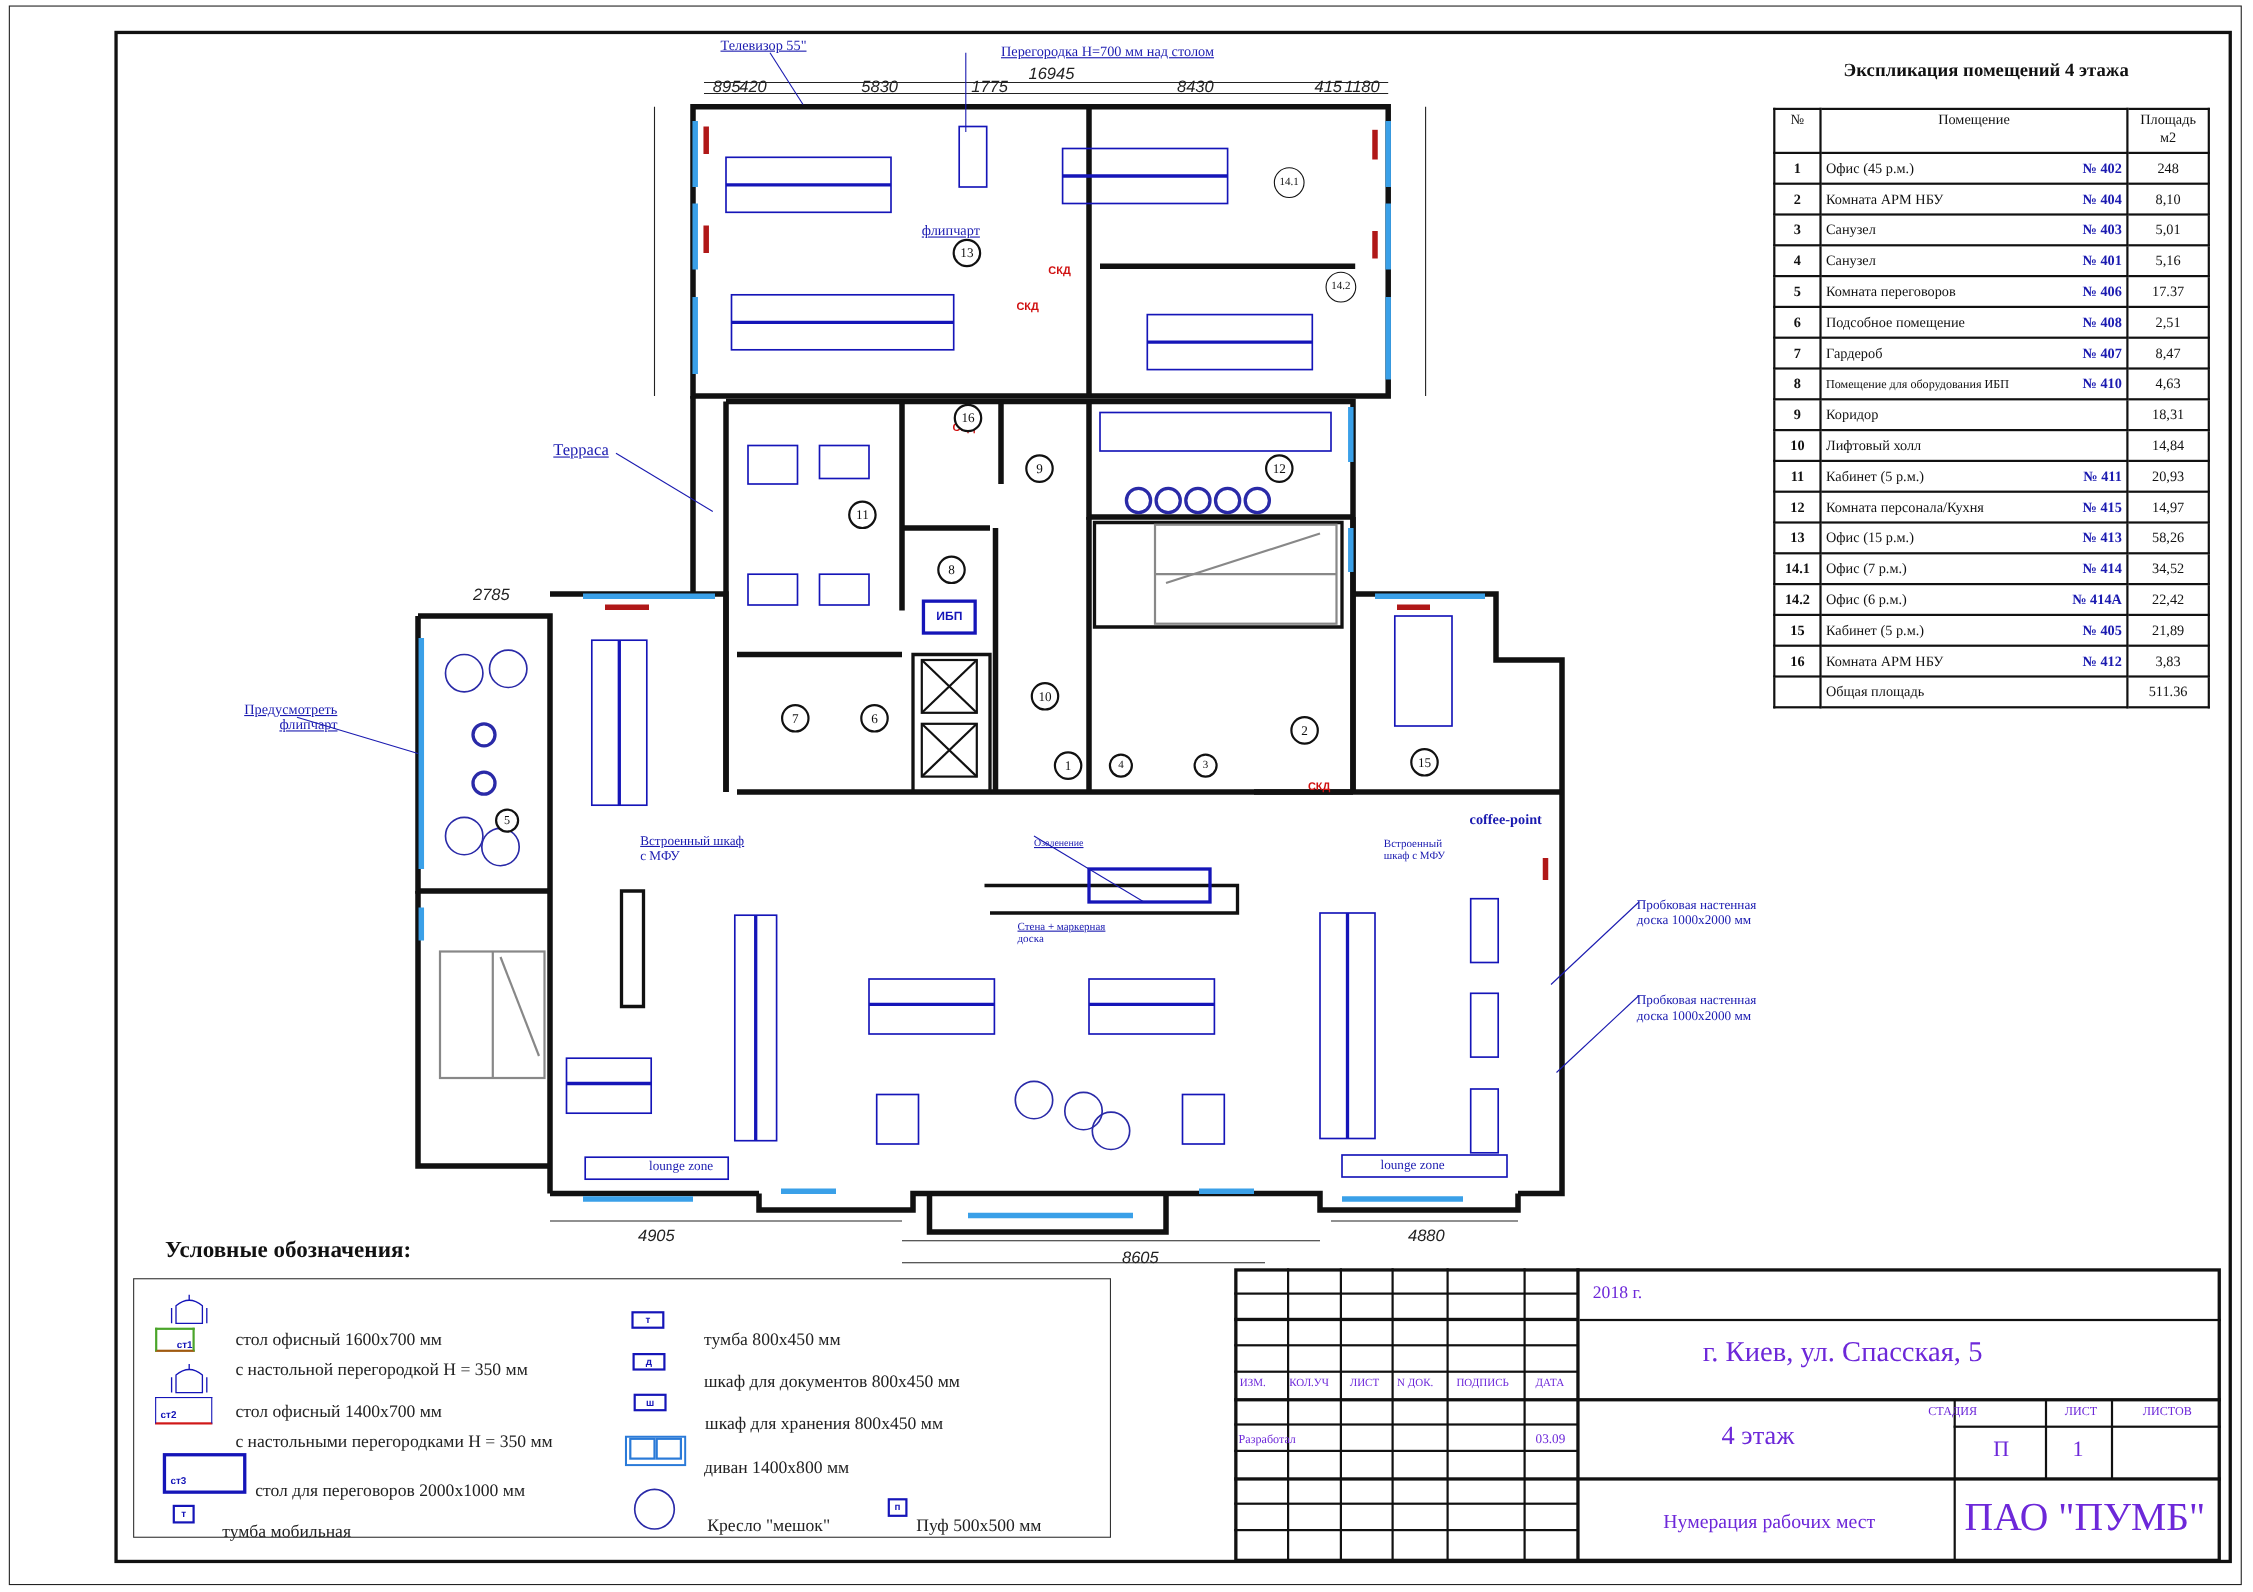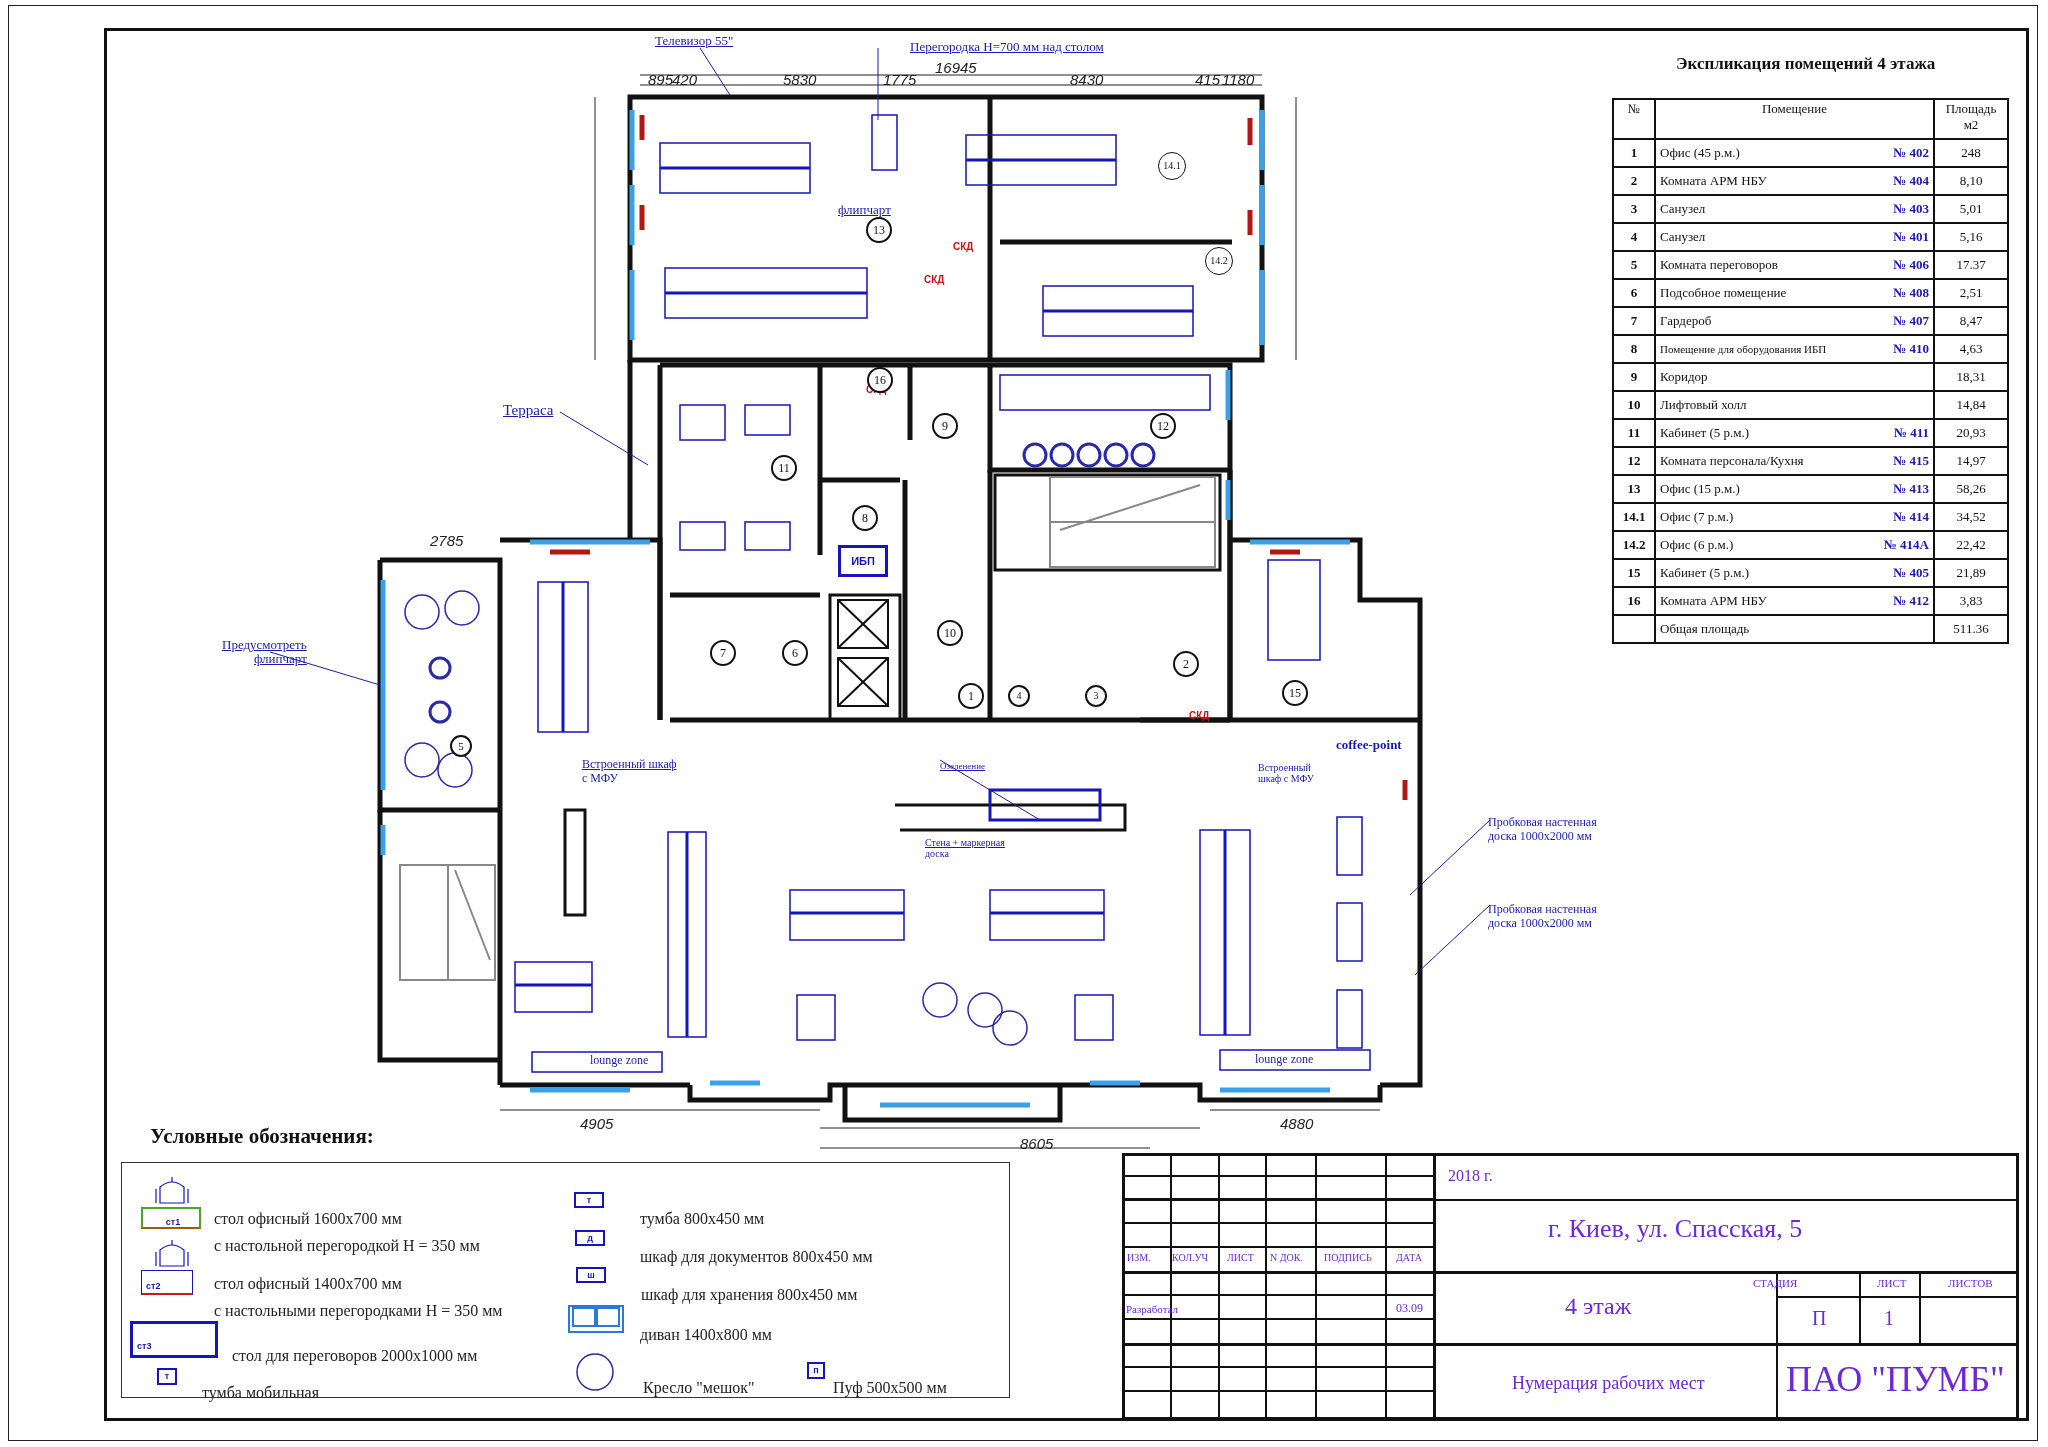--- a/index.html
+++ b/index.html
@@ -389,37 +389,37 @@
 <div class="legend-box"></div>
 
 <svg class="abs" style="left:142px;top:1175px;" width="60" height="60">
   <g stroke="#1515b8" stroke-width="1.2" fill="none">
     <path d="M18 12 Q30 2 42 12 L42 28 L18 28 Z"></path>
       <line x1="30" y1="2" x2="30" y2="7"></line>
     <line x1="14" y1="14" x2="14" y2="28"></line>
       <line x1="46" y1="14" x2="46" y2="28"></line>
   </g>
 </svg>
-<div class="sym" style="left:141px;top:1207px;width:60px;height:22px;border-color:#4aa52a;border-bottom-color:#a05a10;text-align:center;padding-left:4px;line-height:26px;">ст1</div>
+<div class="sym" style="left:141px;top:1207px;width:36px;height:22px;border-color:#4aa52a;border-bottom-color:#a05a10;text-align:right;padding-left:4px;line-height:26px;">ст1</div>
 <div class="lg" style="left:214px;top:1190px;">стол офисный 1600х700 мм</div>
 <div class="lg" style="left:214px;top:1217px;">с настольной перегородкой Н = 350 мм</div>
 
 <svg class="abs" style="left:142px;top:1240px;" width="60" height="30">
   <g stroke="#1515b8" stroke-width="1.2" fill="none">
     <path d="M18 10 Q30 0 42 10 L42 26 L18 26 Z"></path>
       <line x1="30" y1="0" x2="30" y2="5"></line>
     <line x1="14" y1="12" x2="14" y2="26"></line>
       <line x1="46" y1="12" x2="46" y2="26"></line>
   </g>
 </svg>
 <div class="sym" style="left:141px;top:1270px;width:52px;height:25px;border-width:1px;border-color:#1515b8;border-bottom:2px solid #d01818;text-align:left;padding-left:4px;line-height:30px;">ст2</div>
 <div class="lg" style="left:214px;top:1255px;">стол офисный 1400х700 мм</div>
 <div class="lg" style="left:214px;top:1282px;">с настольными перегородками Н = 350 мм</div>
 
-<div class="sym" style="left:130px;top:1321px;width:88px;height:37px;border-width:3px;text-align:left;padding-left:4px;line-height:44px;">ст3</div>
+<div class="sym" style="left:148px;top:1321px;width:76px;height:37px;border-width:3px;text-align:left;padding-left:4px;line-height:44px;">ст3</div>
 <div class="lg" style="left:232px;top:1327px;">стол для переговоров  2000х1000 мм</div>
 
 <div class="sym" style="left:157px;top:1368px;width:20px;height:17px;line-height:13px;">т</div>
 <div class="lg" style="left:202px;top:1364px;">тумба мобильная</div>
 
 <div class="sym" style="left:574px;top:1192px;width:30px;height:16px;line-height:12px;">т</div>
 <div class="lg" style="left:640px;top:1190px;">тумба 800х450 мм</div>
 <div class="sym" style="left:575px;top:1230px;width:30px;height:16px;line-height:12px;">д</div>
 <div class="lg" style="left:640px;top:1228px;">шкаф для документов 800х450 мм</div>
 <div class="sym" style="left:576px;top:1267px;width:30px;height:16px;line-height:12px;">ш</div>

